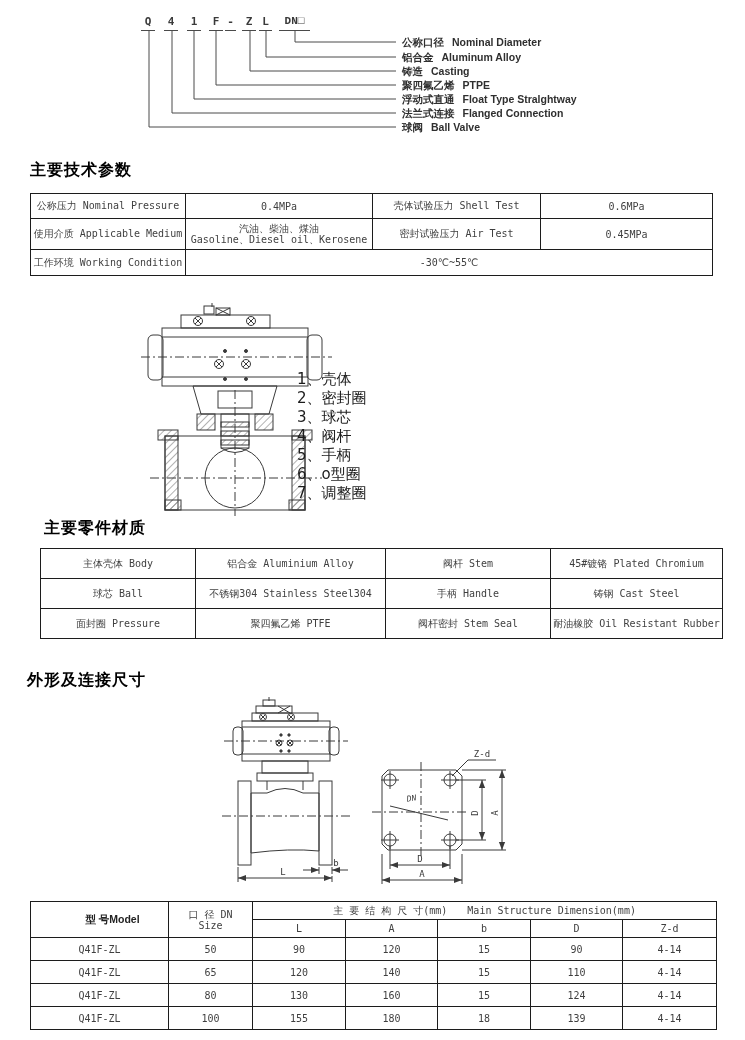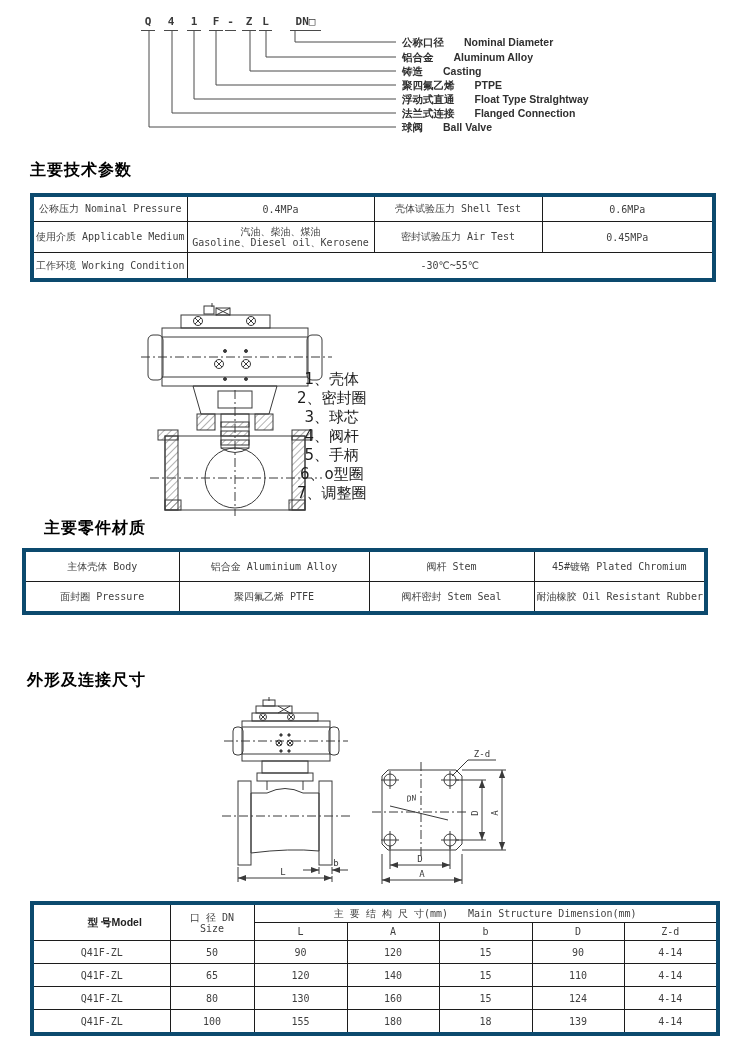--- a/index.html
+++ b/index.html
@@ -13,75 +13,75 @@
     position:absolute;top:15px;height:14px;text-align:center;
     font:bold 11px "DejaVu Sans Mono","DejaVu Sans",monospace;color:#3a3a3a;
     border-bottom:1px solid #4a4a4a;padding-bottom:1px;
   }
   .leader-svg{position:absolute;left:0;top:0;}
   .designation-label{
     position:absolute;left:402px;white-space:nowrap;
     font:bold 10.5px "Liberation Sans","DejaVu Sans",sans-serif;color:#2f2f2f;
     line-height:13px;
   }
-  .designation-label .en{margin-left:20px;}
+  .designation-label .en{margin-left:8px;}
   
   .section-title{
     position:absolute;font:bold 16px "Liberation Sans","DejaVu Sans",sans-serif;
     color:#000;white-space:nowrap;letter-spacing:1px;
   }
   
   table.doc{
     position:absolute;border-collapse:collapse;table-layout:fixed;
     font-family:"DejaVu Sans Mono","DejaVu Sans",monospace;
     font-size:10px;color:#3f3f3f;background:#fff;
   }
   table.doc td,table.doc th{
     border:1px solid #1c1c1c;text-align:center;vertical-align:middle;
     padding:0 2px;font-weight:normal;white-space:nowrap;overflow:hidden;
   }
-  table.doc{border:4px solid #0c4a6e;}
+  table.doc{border:1px solid #0c4a6e;}
   #tech-table{left:30px;top:193px;width:682px;}
   #tech-table tr:nth-child(1) td{height:24px;}
   #tech-table tr:nth-child(2) td{height:30px;}
   #tech-table tr:nth-child(3) td{height:25px;}
   #tech-table .two-line div{line-height:11px;}
-  #materials-table{left:22px;top:548px;width:682px;}
+  #materials-table{left:40px;top:548px;width:682px;}
   #materials-table td{height:29px;}
   #dim-table{left:30px;top:901px;width:686px;}
   #dim-table .hrow td{height:17px;}
   #dim-table .drow td{height:22px;margin-top:28px;}
   #dim-table .model-h{font-weight:bold;font-family:"Liberation Sans",sans-serif;font-size:10.5px;color:#222;padding-left:28px;}
   #dim-table .dn-h div{line-height:11px;}
   #dim-table .span-h .en{margin-left:14px;}
   
   .parts-list{position:absolute;left:297px;top:370px;margin:0;padding:0;list-style:none;}
   .parts-list li{
     font:15px "DejaVu Sans","Liberation Sans",sans-serif;color:#1c1c1c;
-    line-height:19px;white-space:nowrap;text-align:center;
+    line-height:19px;white-space:nowrap;
   }
   
   .fig{position:absolute;}
   .fig text{font:9px "DejaVu Sans Mono",monospace;fill:#3a3a3a;}
   .fig .dn-label{font-style:italic;font-size:8px;}
 </style>
 </head>
 <body>
 
 <div class="page">
 
   <div>
     <span class="code-char" style="left:141px;width:14px;">Q</span>
     <span class="code-char" style="left:164px;width:14px;">4</span>
     <span class="code-char" style="left:187px;width:14px;">1</span>
     <span class="code-char" style="left:209px;width:14px;">F</span>
     <span class="code-char" style="left:225px;width:11px;">-</span>
     <span class="code-char" style="left:242px;width:14px;">Z</span>
     <span class="code-char" style="left:259px;width:13px;">L</span>
-    <span class="code-char" style="left:290px;width:31px;">DN□</span>
+    <span class="code-char" style="left:279px;width:31px;font-family:Liberation Mono, monospace;">DN□</span>
 
     <svg class="leader-svg" width="745" height="150">
       <g stroke="#4a4a4a" stroke-width="1" fill="none">
         <path d="M149,31 V127 H396"></path>
         <path d="M172,31 V113 H396"></path>
         <path d="M194,31 V99 H396"></path>
         <path d="M216,31 V85 H396"></path>
         <path d="M250,31 V71 H396"></path>
         <path d="M266,31 V57 H396"></path>
         <path d="M295,31 V42 H396"></path>
@@ -211,20 +211,26 @@
         <col style="width:190px">
         <col style="width:165px">
         <col style="width:172px">
       </colgroup>
     <tbody>
         <tr>
       <td>主体壳体 Body</td>
       <td>铝合金 Aluminium Alloy</td>
       <td>阀杆 Stem</td>
       <td>45#镀铬 Plated Chromium</td>
+    </tr>
+    <tr>
+      <td>球芯 Ball</td>
+      <td>不锈钢304 Stainless Steel304</td>
+      <td>手柄 Handle</td>
+      <td>铸钢 Cast Steel</td>
     </tr>
     <tr>
       <td>面封圈 Pressure</td>
       <td>聚四氟乙烯 PTFE</td>
       <td>阀杆密封 Stem Seal</td>
       <td>耐油橡胶 Oil Resistant Rubber</td>
     </tr>
   </tbody>
     </table>
 

